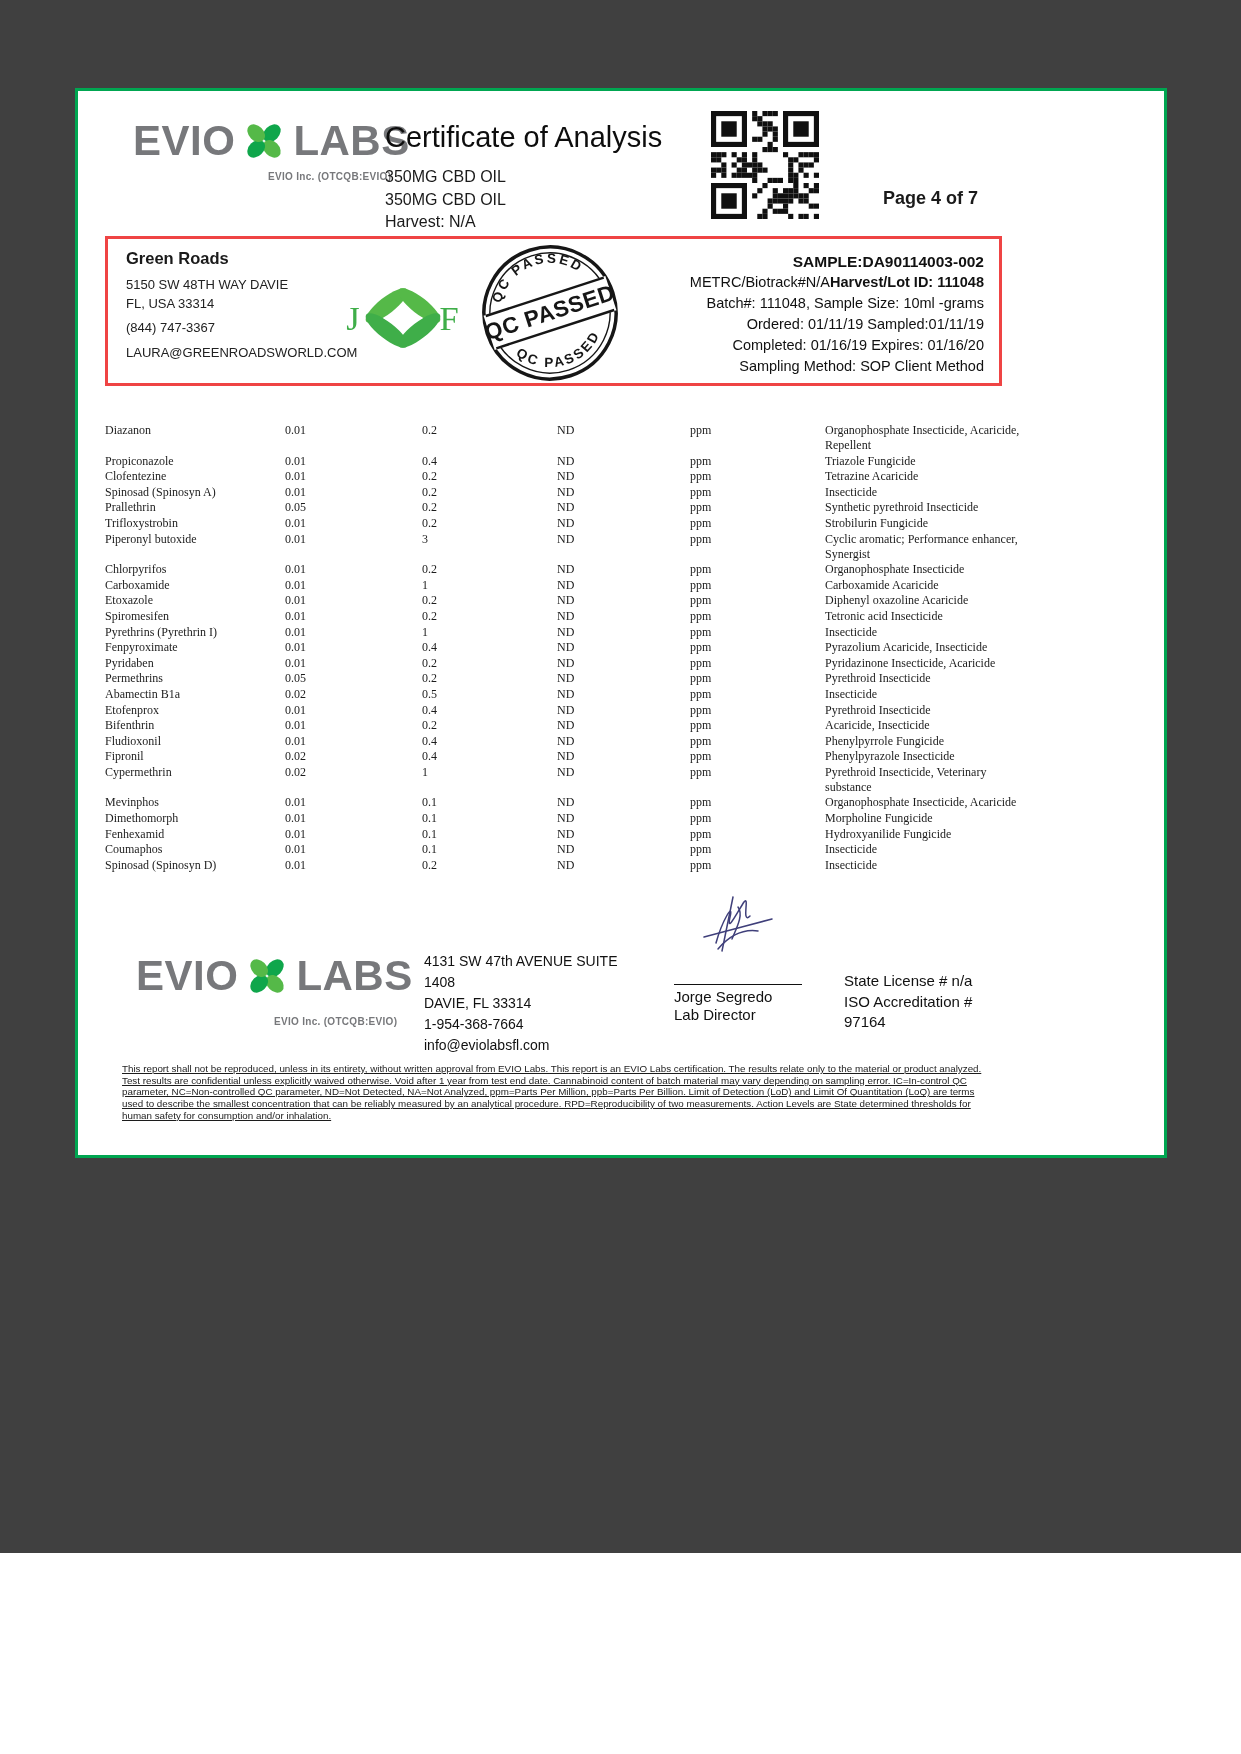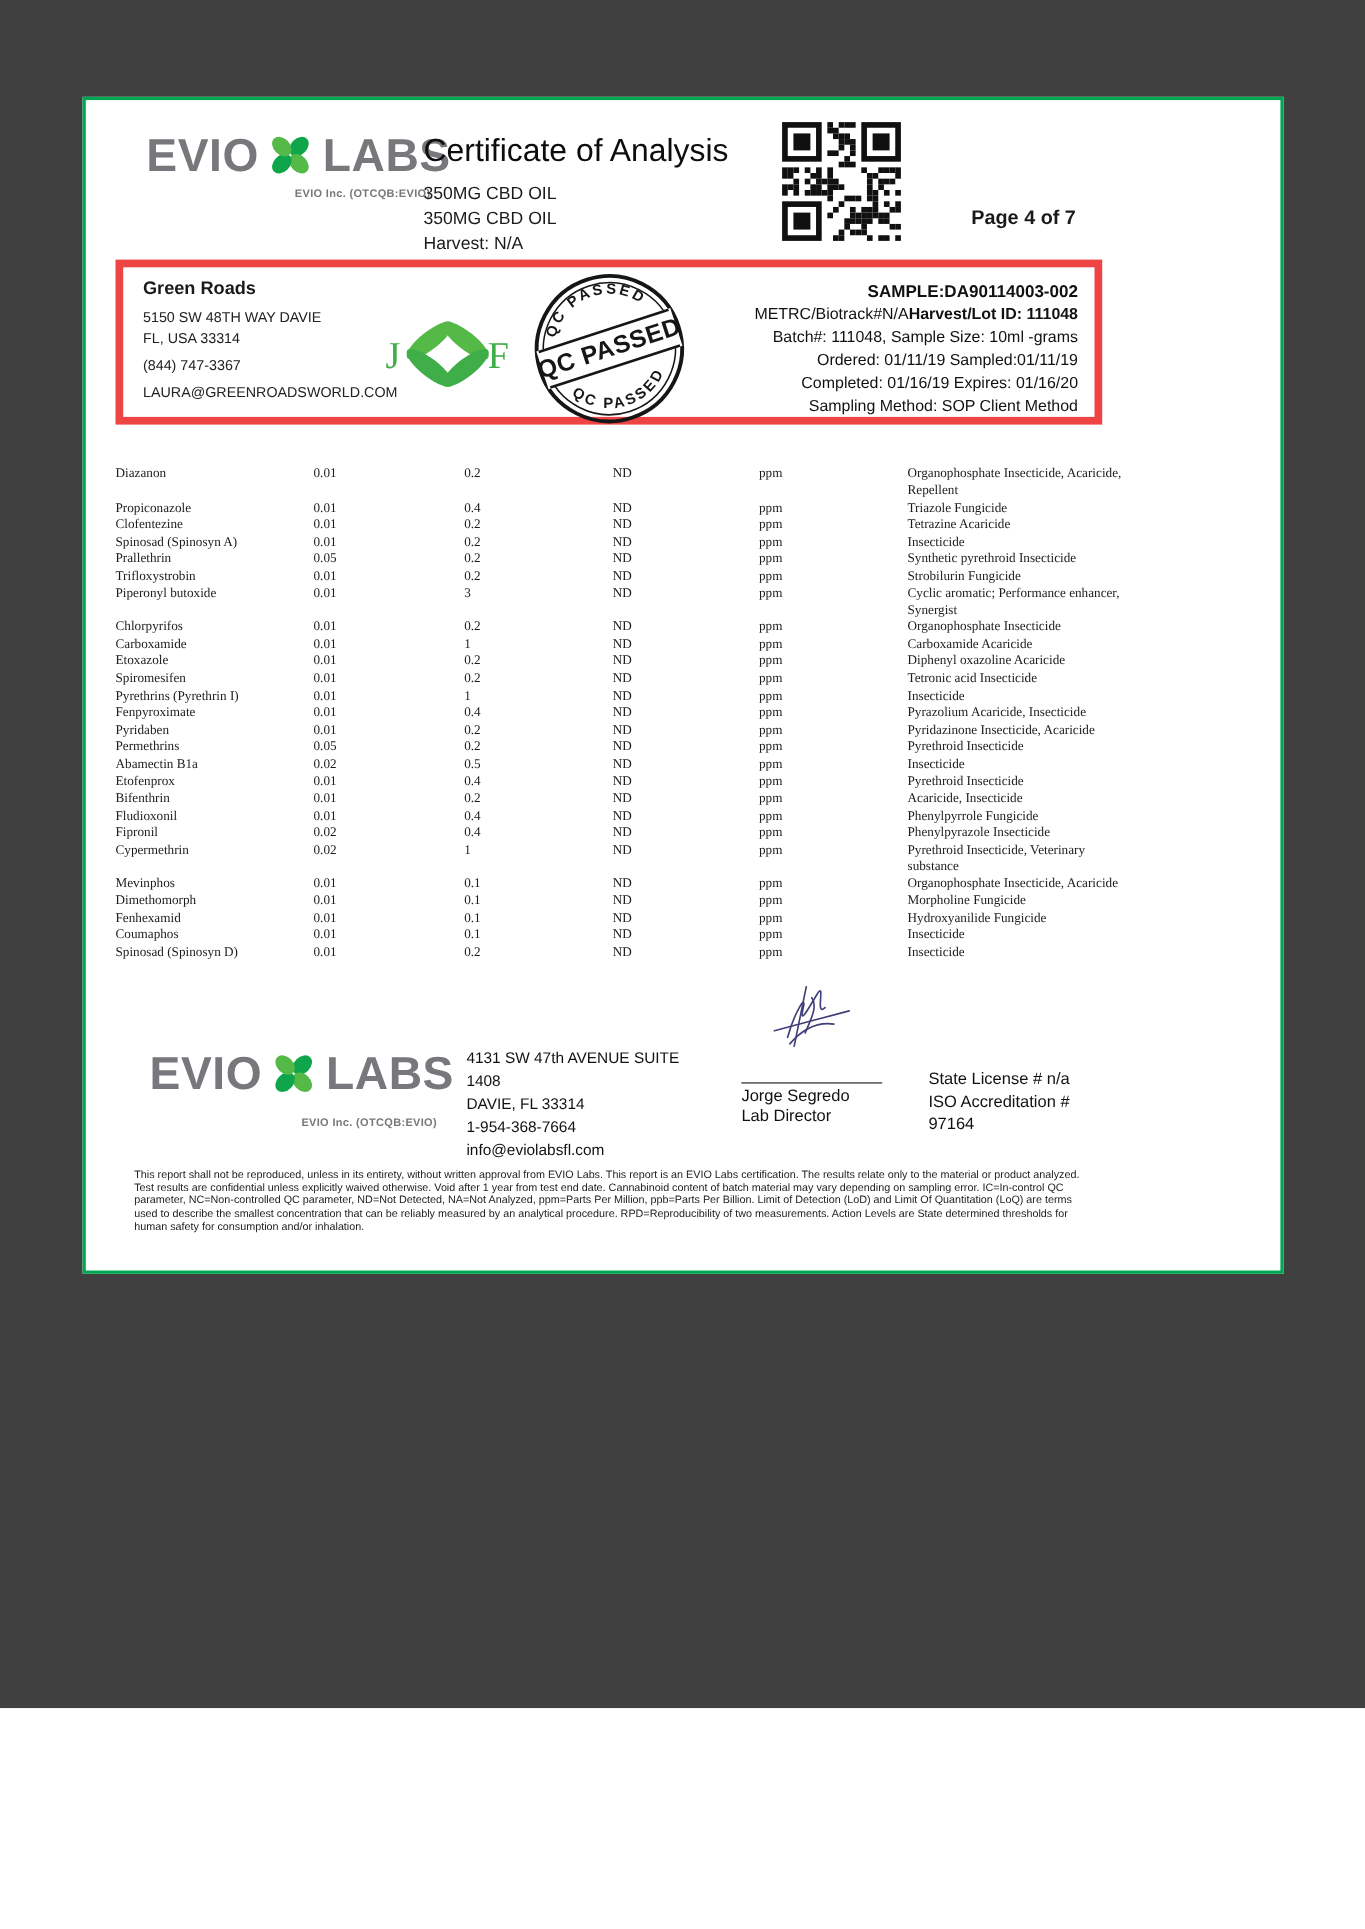--- a/index.html
+++ b/index.html
@@ -15,21 +15,21 @@
   .logo-sub { font-size:10px; font-weight:bold; color:#77787B; letter-spacing:0.3px; }
 
   .doc-title { font-size:29px; font-weight:normal; color:#0d0d0d; }
   .product-block { font-size:16px; line-height:22.5px; color:#1a1a1a; }
   .page-num { font-size:18px; font-weight:bold; }
 
   .qr-box { width:114px; height:108px; }
   .qr-box svg { width:100%; height:100%; }
 
   
-  .info-box { left:27px; top:145px; width:897px; height:150px; border:7px solid #ef4444; background:#fff; }
+  .info-box { left:27px; top:145px; width:897px; height:150px; border:3px solid #ef4444; background:#fff; }
   .client-name { font-size:16.5px; font-weight:bold; }
   .client-line { font-size:13px; color:#222; }
   .sample-block { text-align:right; font-size:14.5px; line-height:21px; color:#111; }
   .sample-line1 { font-size:15.5px; font-weight:bold; }
   .bold { font-weight:bold; }
 
   .stamp-svg { width:148px; height:148px; }
 
   
   .grid-cols { display:grid; grid-template-columns:180px 137px 135px 133px 135px 214px; }
@@ -38,21 +38,21 @@
   .prow { display:grid; grid-template-columns:180px 137px 135px 133px 135px 214px; margin-bottom:0.6px;font-family:Liberation Serif, serif; }
   .prow .c { font-size:12px; line-height:15px; color:#1c1c1c; padding-right:6px; }
 
   
   .footer-address { font-size:14px; line-height:21px; color:#111; }
   .sig-block { font-size:15px; line-height:18px; color:#111; }
   .sig-rule { width:128px; border-top:1.5px solid #111; margin-bottom:3px; }
   .license-block { font-size:15px; line-height:20.5px; color:#111; }
   .signature-svg { width:100px; height:72px; }
 
-  .disclaimer { left:44px; top:972px; width:864px; font-size:9.8px; line-height:11.7px; color:#1c1c1c; }
+  .disclaimer { left:44px; top:972px; width:864px; font-size:9.8px; line-height:11.7px; color:#1c1c1c;text-decoration:underline; }
 </style>
 </head>
 <body>
 
 <svg width="0" height="0" style="position:absolute" aria-hidden="true">
   <defs>
     <g id="clover-shape" transform="rotate(45 50 50)">
       <ellipse cx="50" cy="26" rx="16" ry="22" fill="#0FA64B"></ellipse>
       <ellipse cx="74" cy="50" rx="22" ry="16" fill="#55B948"></ellipse>
       <ellipse cx="50" cy="74" rx="16" ry="22" fill="#0FA64B"></ellipse>

